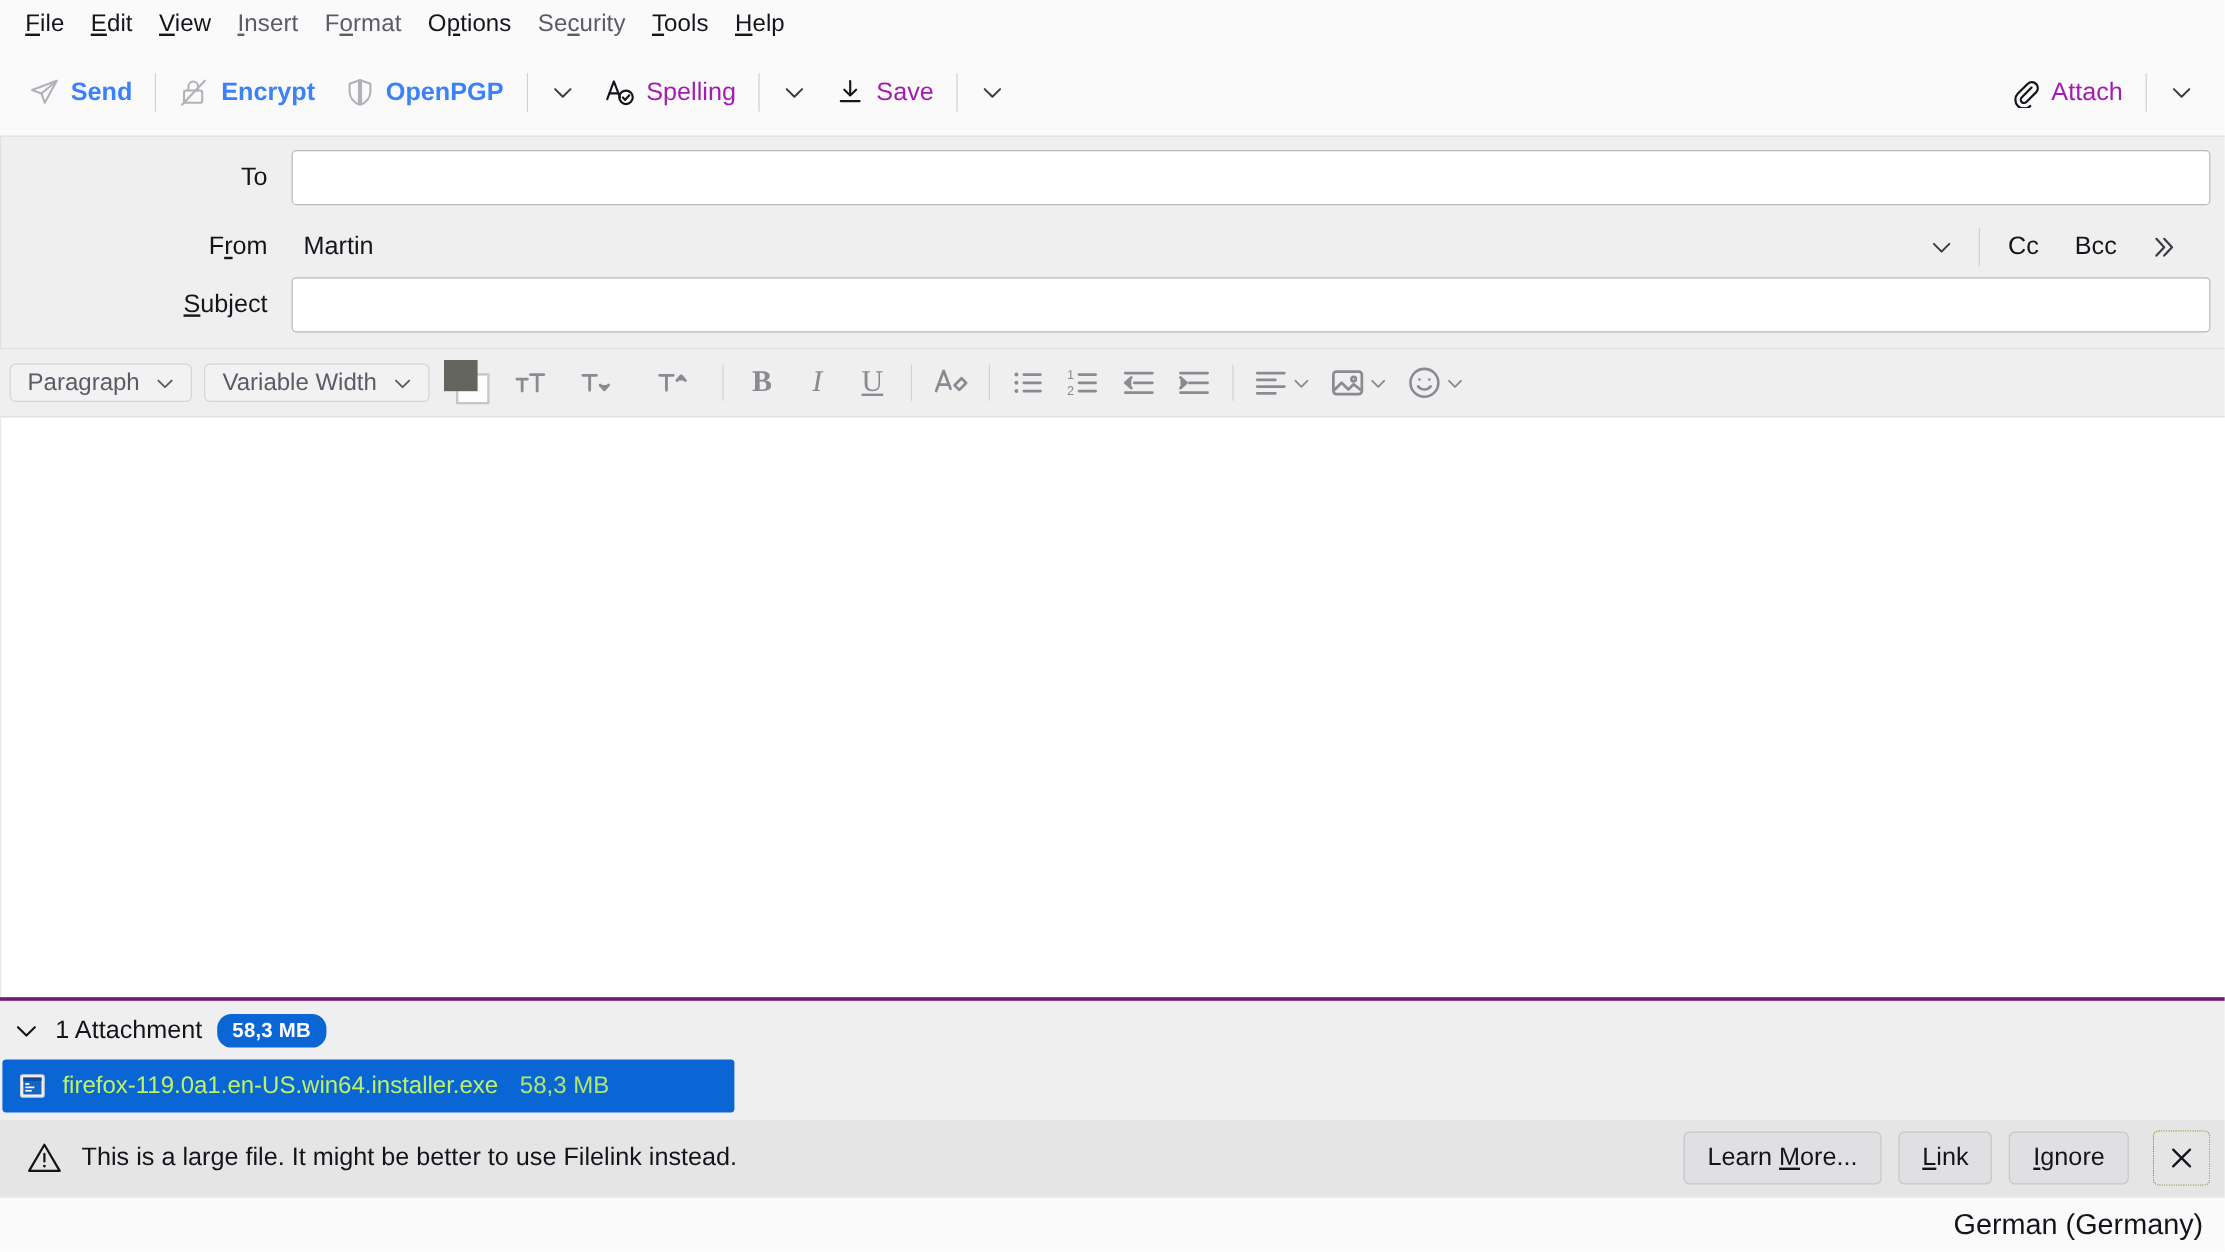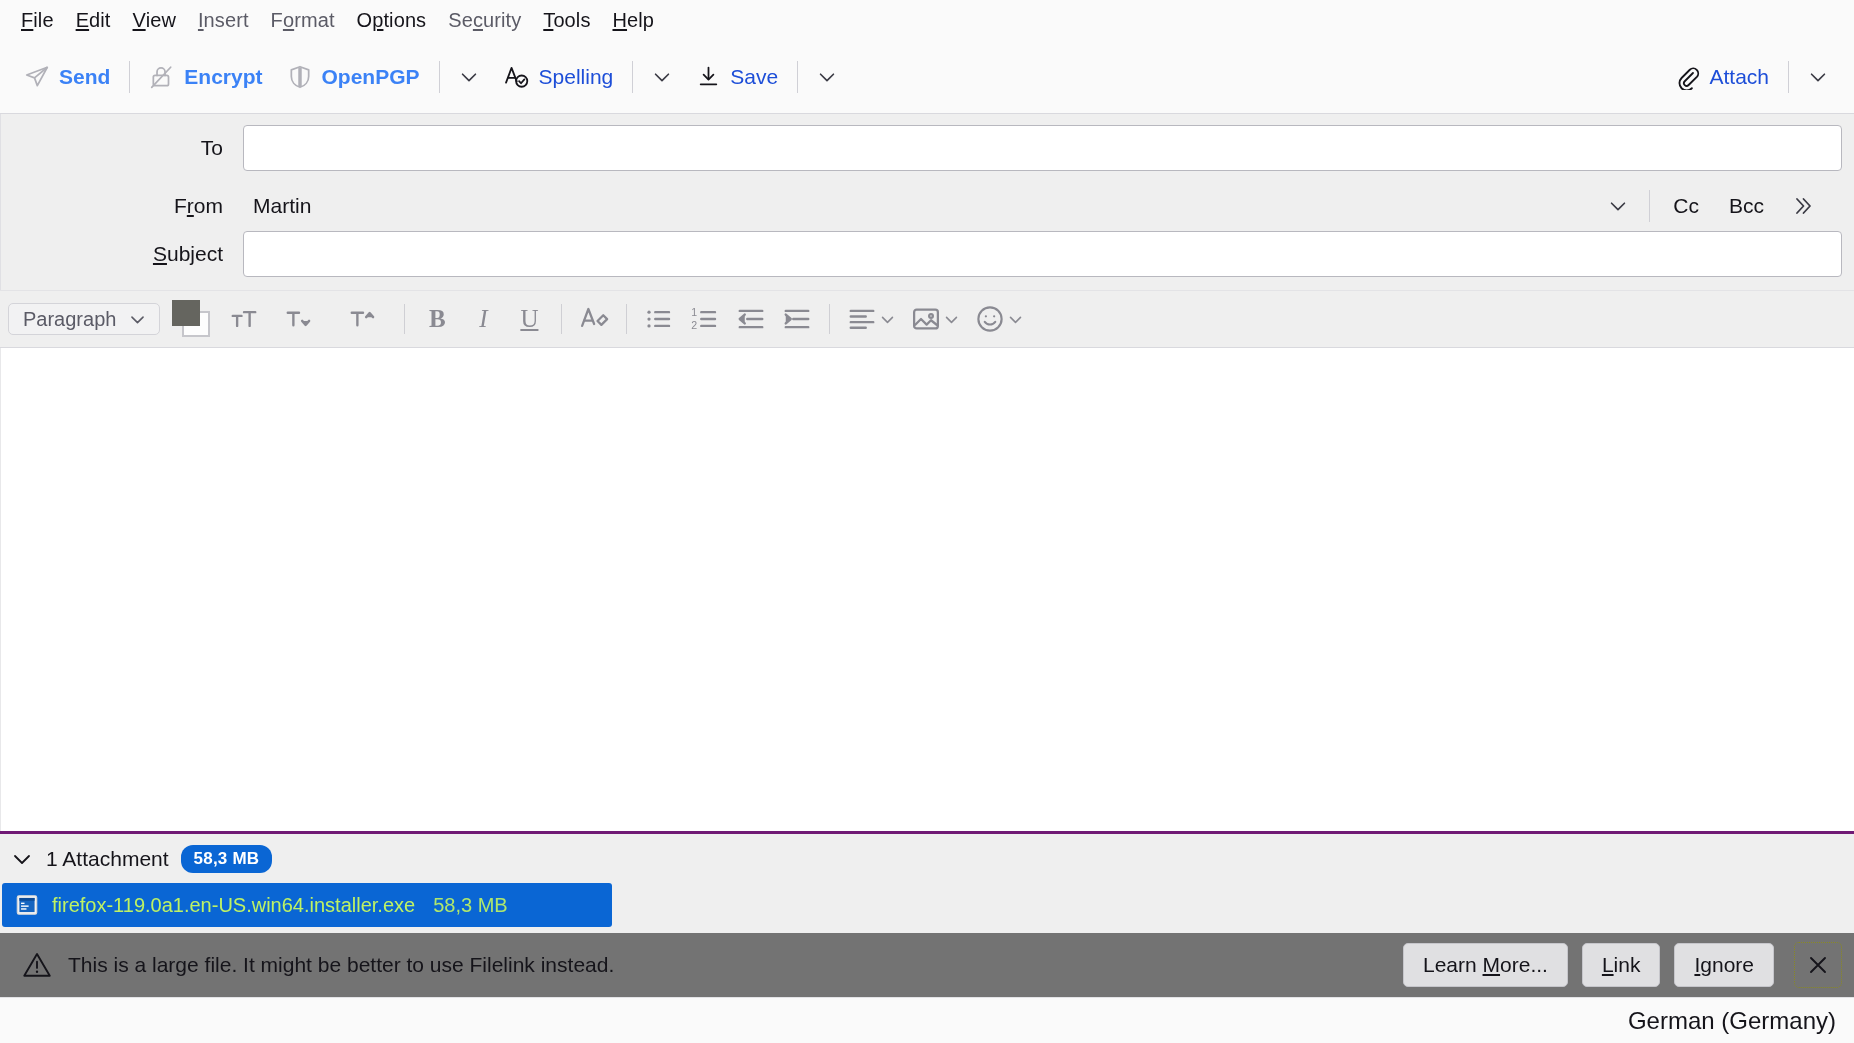--- a/index.html
+++ b/index.html
@@ -40,21 +40,21 @@
     display: flex; align-items: center;
     background: #fafafa;
     border-bottom: 1px solid #d9d9de;
     padding: 0 14px 0 12px;
     flex: 0 0 74px;
   }
   .tb-btn {
     display: flex; align-items: center; gap: 9px;
     height: 50px; padding: 0 12px;
     border-radius: 5px;
-    font-size: 21px; color: #1d4ed8;
+    font-size: 21px; color: #a21caf;
     white-space: nowrap;
   }
   .tb-btn.disabled { color: #3b82f6; font-weight: bold; }
   .tb-btn.disabled svg { stroke: #b1b1b8; fill: none; }
   .tb-chev {
     display: flex; align-items: center; justify-content: center;
     width: 44px; height: 50px; border-radius: 5px;
   }
   .tb-sep {
     width: 1px; height: 32px; background: #d0d0d6; margin: 0 7px;
@@ -198,21 +198,21 @@
     border-radius: 3px;
     margin-left: 2px;
   }
   .attach-name { font-size: 20px; }
   .attach-size { font-size: 20px; opacity: .92; margin-left: 6px; }
 
   
   .notify {
     height: 64px;
     display: flex; align-items: center;
-    background: #737373;
+    background: #e5e5e5;
     padding: 0 12px 0 22px;
     gap: 16px;
     flex: 0 0 64px;
   }
   .notify-text { font-size: 21px; color: #15141a; }
   .notify-btns { margin-left: auto; display: flex; align-items: center; gap: 14px; }
   .nbtn {
     background: #e0e0e2;
     border: 1px solid #c6c6cb;
     border-radius: 5px;
@@ -411,20 +411,28 @@
 
     <div class="fmt-select">
       <span>Paragraph</span>
       <span>
         <svg width="19" height="19" viewBox="0 0 24 24" fill="none" stroke="#5b5b66" stroke-width="2" stroke-linecap="round" stroke-linejoin="round">
           <path d="M5 9l7 7 7-7"></path>
         </svg>
       </span>
     </div>
 
+    <div class="fmt-select" style="margin-left:8px;">
+      <span>Variable Width</span>
+      <span>
+        <svg width="19" height="19" viewBox="0 0 24 24" fill="none" stroke="#5b5b66" stroke-width="2" stroke-linecap="round" stroke-linejoin="round">
+          <path d="M5 9l7 7 7-7"></path>
+        </svg>
+      </span>
+    </div>
 
     <div class="swatch">
       <div class="back"></div>
       <div class="front"></div>
     </div>
 
     <div class="fmt-btn">
       <span>
         <svg width="30" height="30" viewBox="0 0 24 24" fill="none" stroke="#8a8a92" stroke-width="1.9" stroke-linecap="round">
           <path d="M3 9.5h7M6.5 9.5v8"></path>

